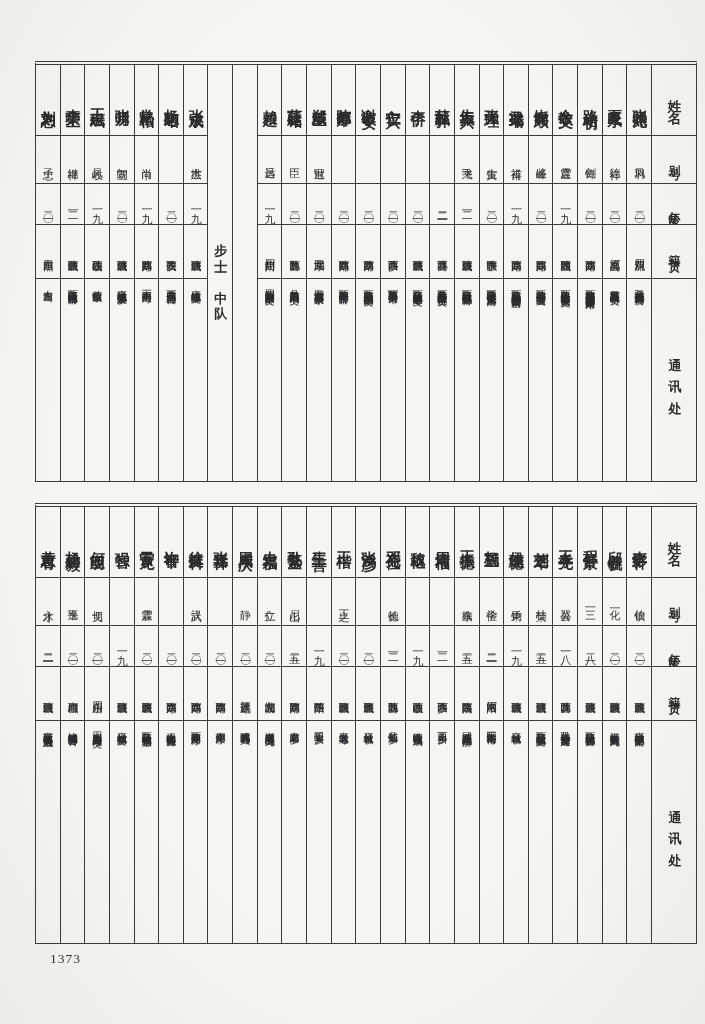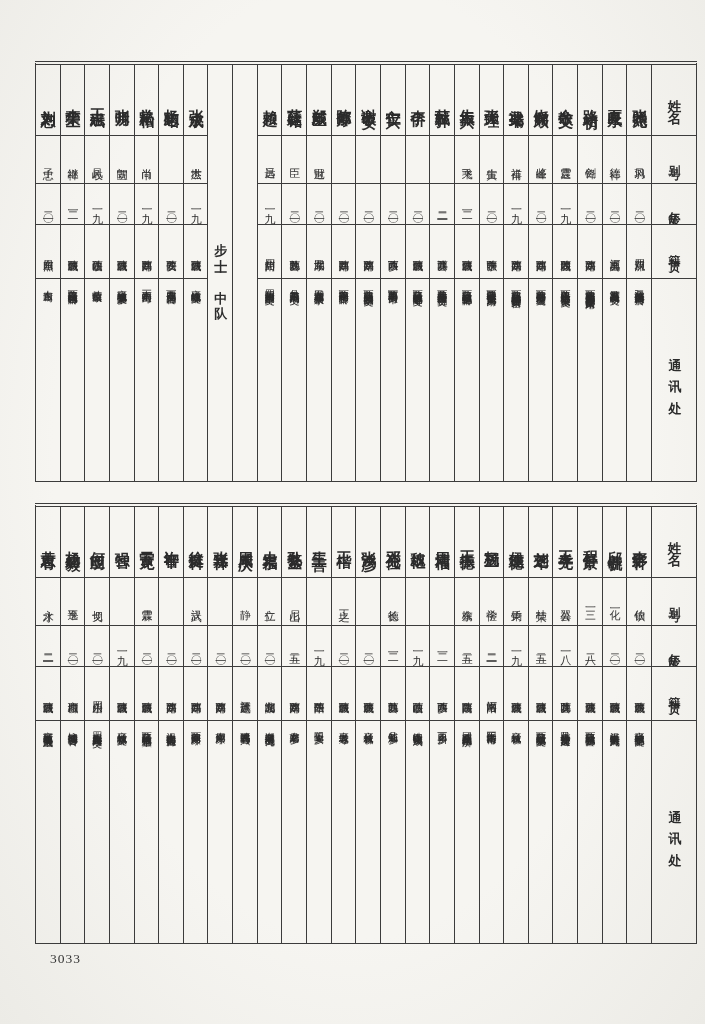--- a/index.html
+++ b/index.html
@@ -415,14 +415,14 @@
         <div class="cell cell-addr">柳城沙埔乡德合号转</div>
       </div>
       <div class="t-col sep">
         <div class="cell cell-name">黄忠有</div>
         <div class="cell cell-alias">永才</div>
         <div class="cell cell-age">二二</div>
         <div class="cell cell-native">陕西褒城</div>
         <div class="cell cell-addr">褒城新集镇西关义兴成宝号</div>
       </div>
     </div>
-  <div class="page-number">3033</div>
+  <div class="page-number">1373</div>
 </div>
 
 </body></html>

